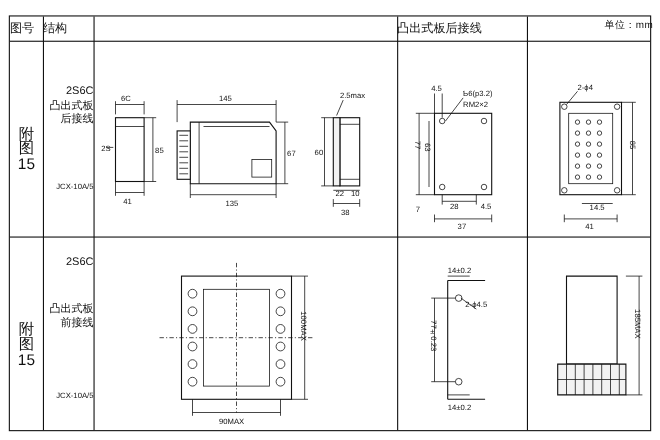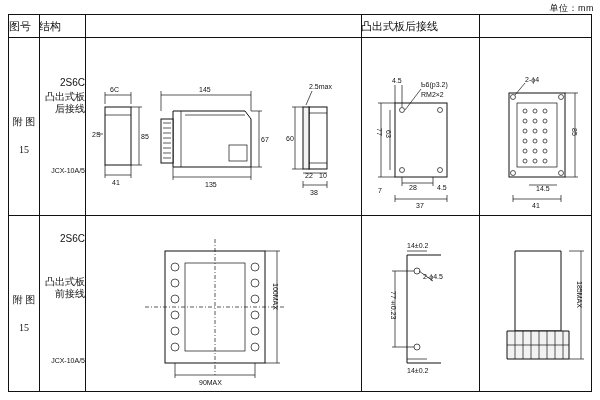--- a/index.html
+++ b/index.html
@@ -2,34 +2,34 @@
 <html><head>
 <meta charset="utf-8">
 <style>
   html,body{margin:0;padding:0;}
   body{
     width:600px;height:400px;background:#ffffff;
     font-family:"Liberation Sans","DejaVu Sans",sans-serif;
     color:#111;overflow:hidden;position:relative;
   }
   .unit{
-    position:absolute;top:2px;right:6px;font-size:9px;letter-spacing:.5px;text-align:right;
+    position:absolute;top:16px;right:6px;font-size:9px;letter-spacing:.5px;text-align:right;
   }
   .sheet{
     position:absolute;left:8px;top:14px;width:584px;height:378px;
     border:1px solid #111;box-sizing:border-box;
   }
   
   .vline{position:absolute;top:0;bottom:0;width:0;border-left:1px solid #111;}
   .hline{position:absolute;left:0;right:0;height:0;border-top:1px solid #111;}
 
   .hdr{position:absolute;top:0;height:22px;line-height:22px;text-align:left;font-size:11px;}
   .hdr.sp{letter-spacing:3px;}
 
-  .idcell{position:absolute;width:30px;text-align:center;font-size:10px;line-height:13px;font-family:Liberation Serif, serif;}
+  .idcell{position:absolute;width:30px;text-align:center;font-size:14px;line-height:13px;}
   .structcell{position:absolute;width:46px;text-align:right;font-size:10px;line-height:12px;}
   .small{font-size:7px;}
 
   svg{position:absolute;left:0;top:0;overflow:visible;}
   .ln{stroke:#111;fill:none;stroke-width:1;}
   .lnt{stroke:#111;fill:none;stroke-width:.7;}
   .dash{stroke:#111;fill:none;stroke-width:.7;stroke-dasharray:4 2 1 2;}
   .fillw{fill:#fff;stroke:#111;stroke-width:1;}
   .fillg{fill:#f2f2f2;stroke:#111;stroke-width:1;}
   .txt{font-family:"Liberation Sans","DejaVu Sans",sans-serif;font-size:7px;fill:#111;}

